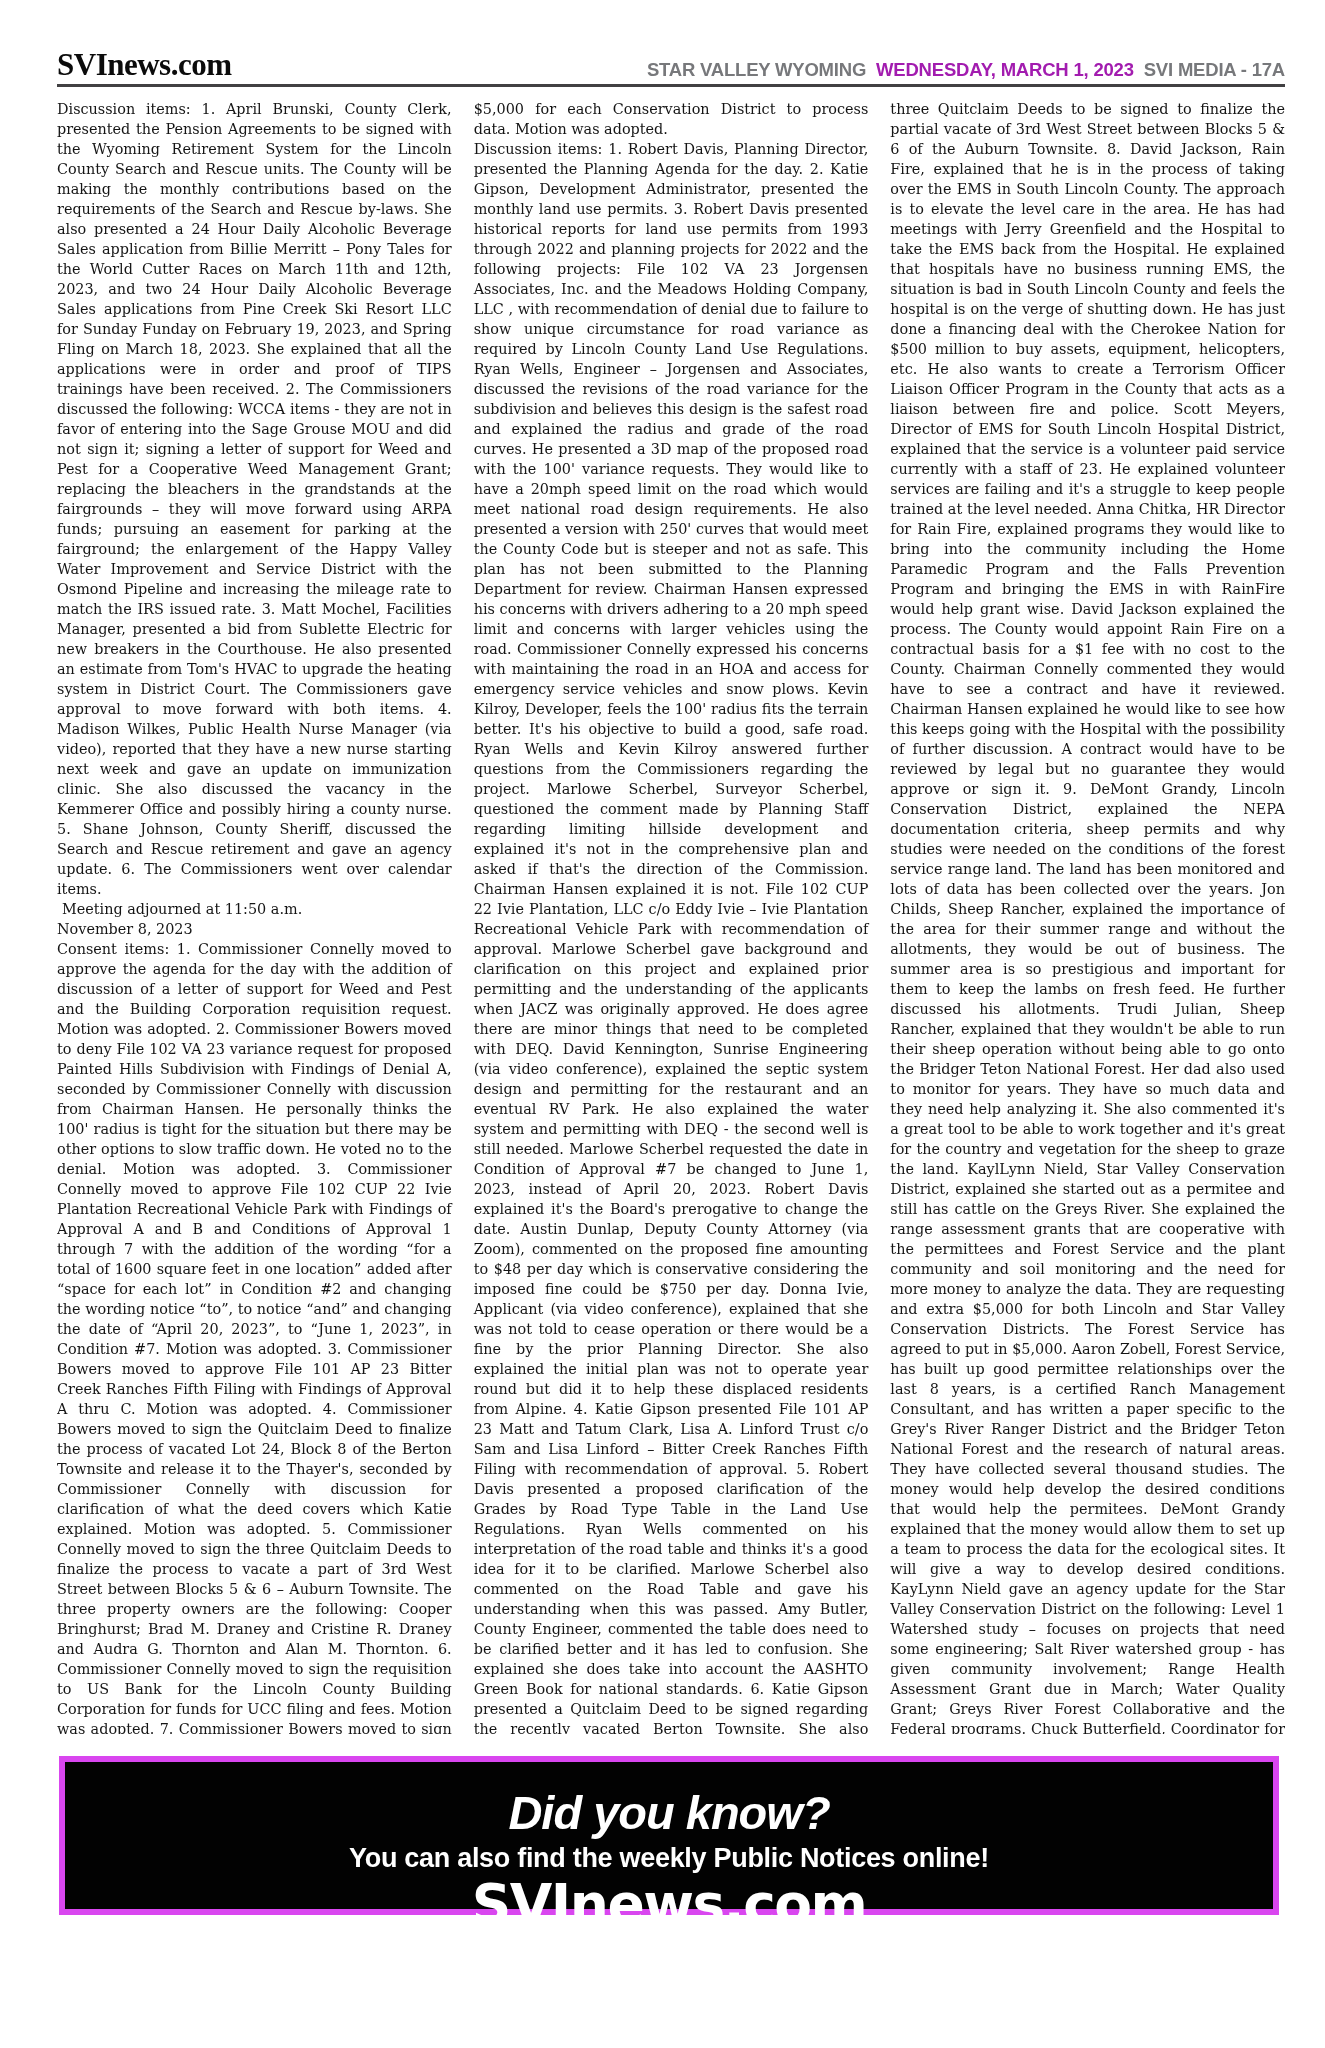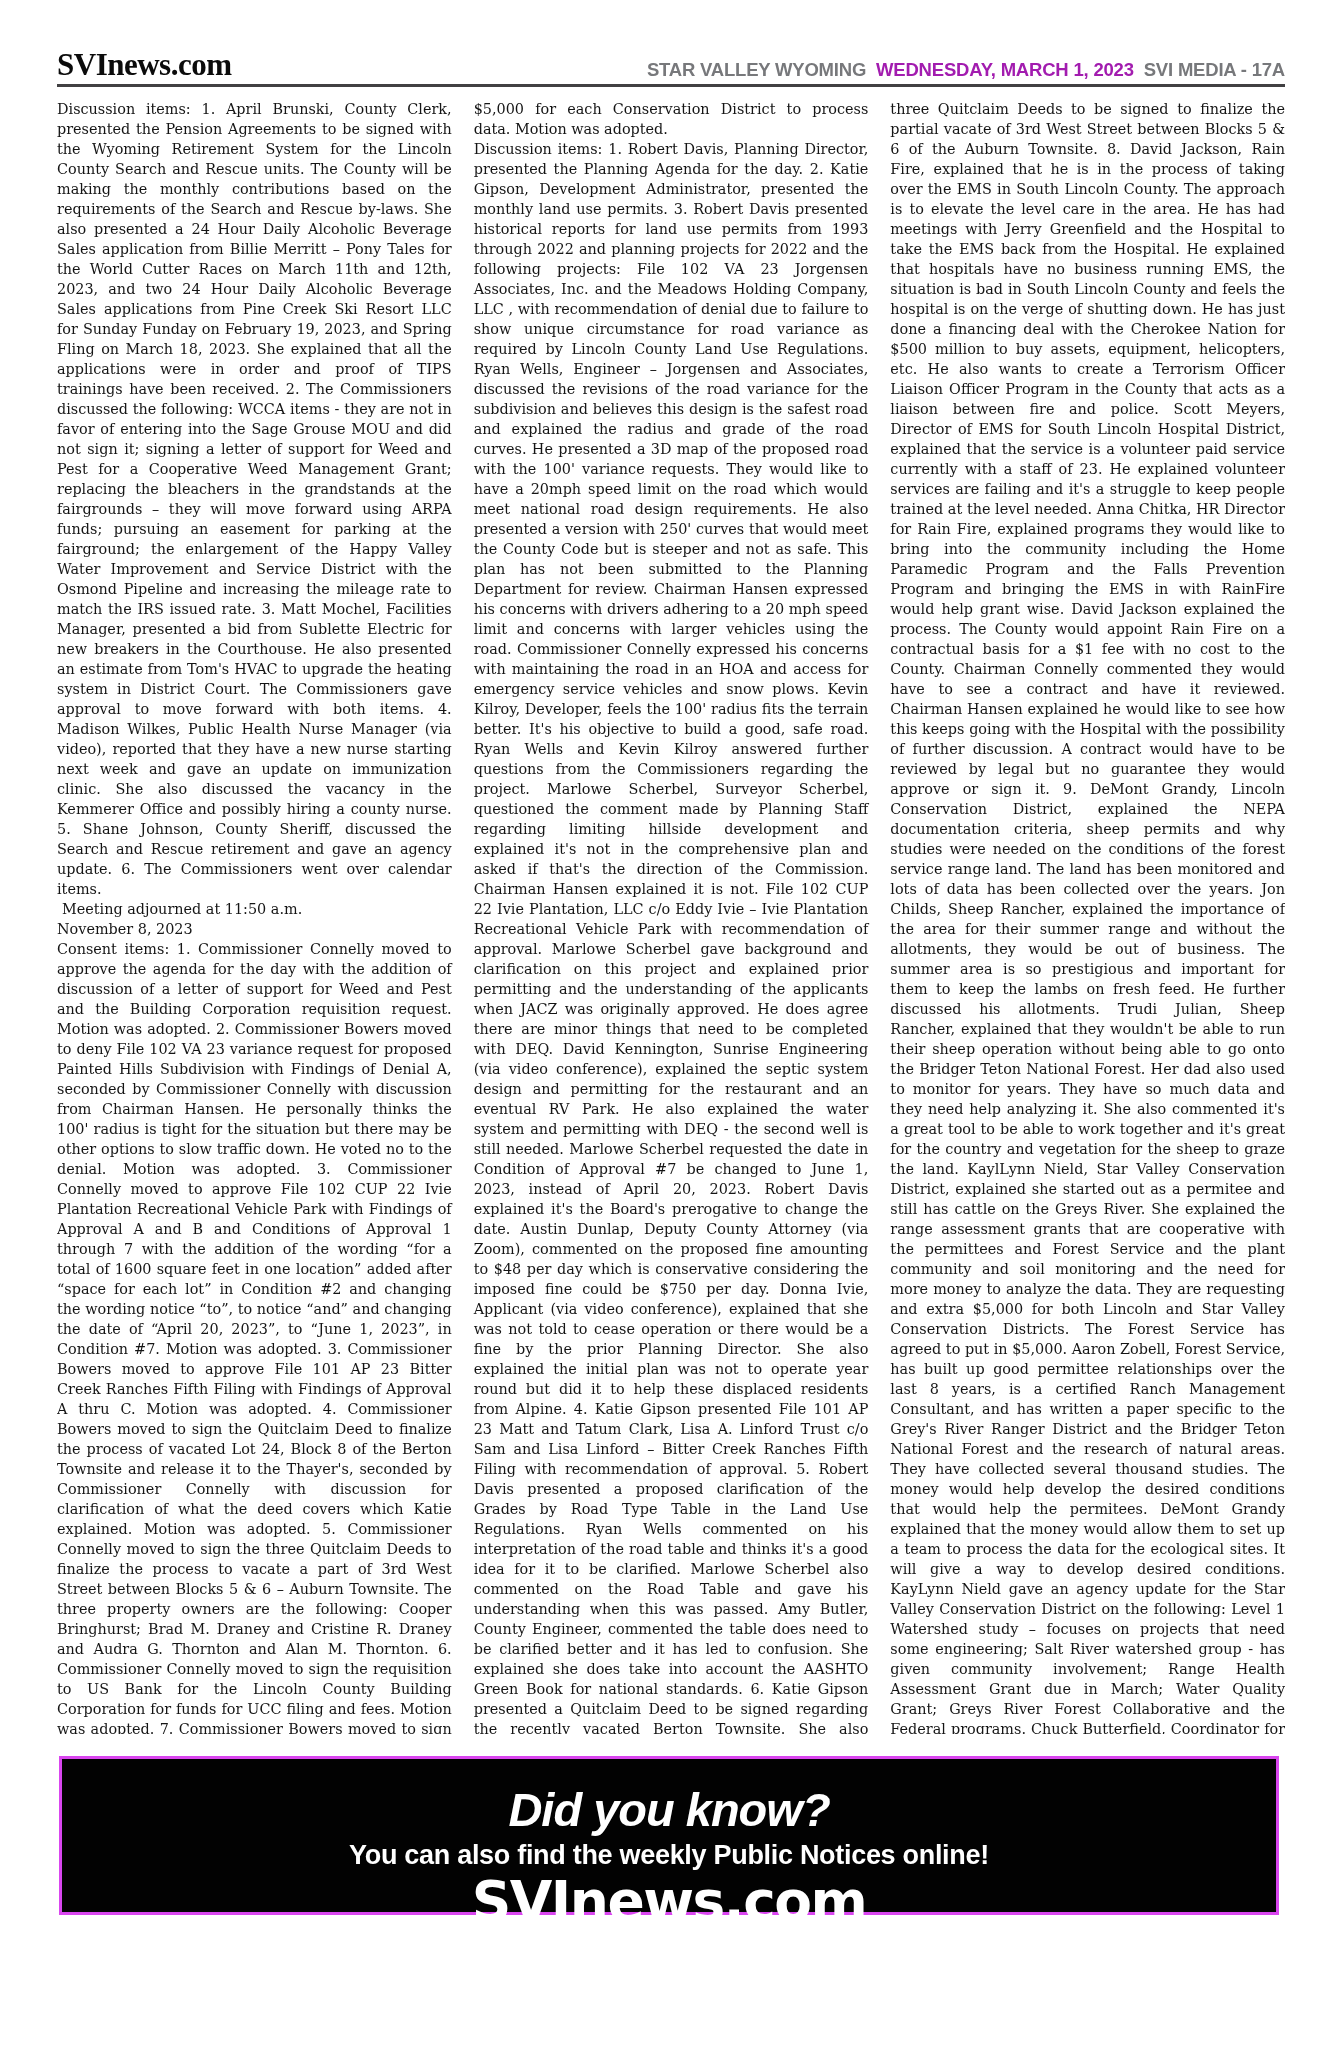--- a/index.html
+++ b/index.html
@@ -46,21 +46,21 @@
   }
   .col { flex: 1 1 0; min-width: 0; }
   .col p { margin: 0; padding: 0; }
   .col p.indent-sm { padding-left: 5px; }
 
   
   .promo-banner {
     position: absolute; left: 59px; top: 1756px;
     width: 1220px; height: 159px;
     background: #020202;
-    border: 3px solid #d946ef;
+    border: 6px solid #d946ef;
     box-sizing: border-box;
     text-align: center; color: #ffffff;
     font-family: "Liberation Sans", sans-serif;
   }
   .promo-heading {
     margin-top: 26px;
     font-size: 47px; line-height: 50px;
     font-weight: 700; font-style: italic;
     letter-spacing: -1px;
   }

